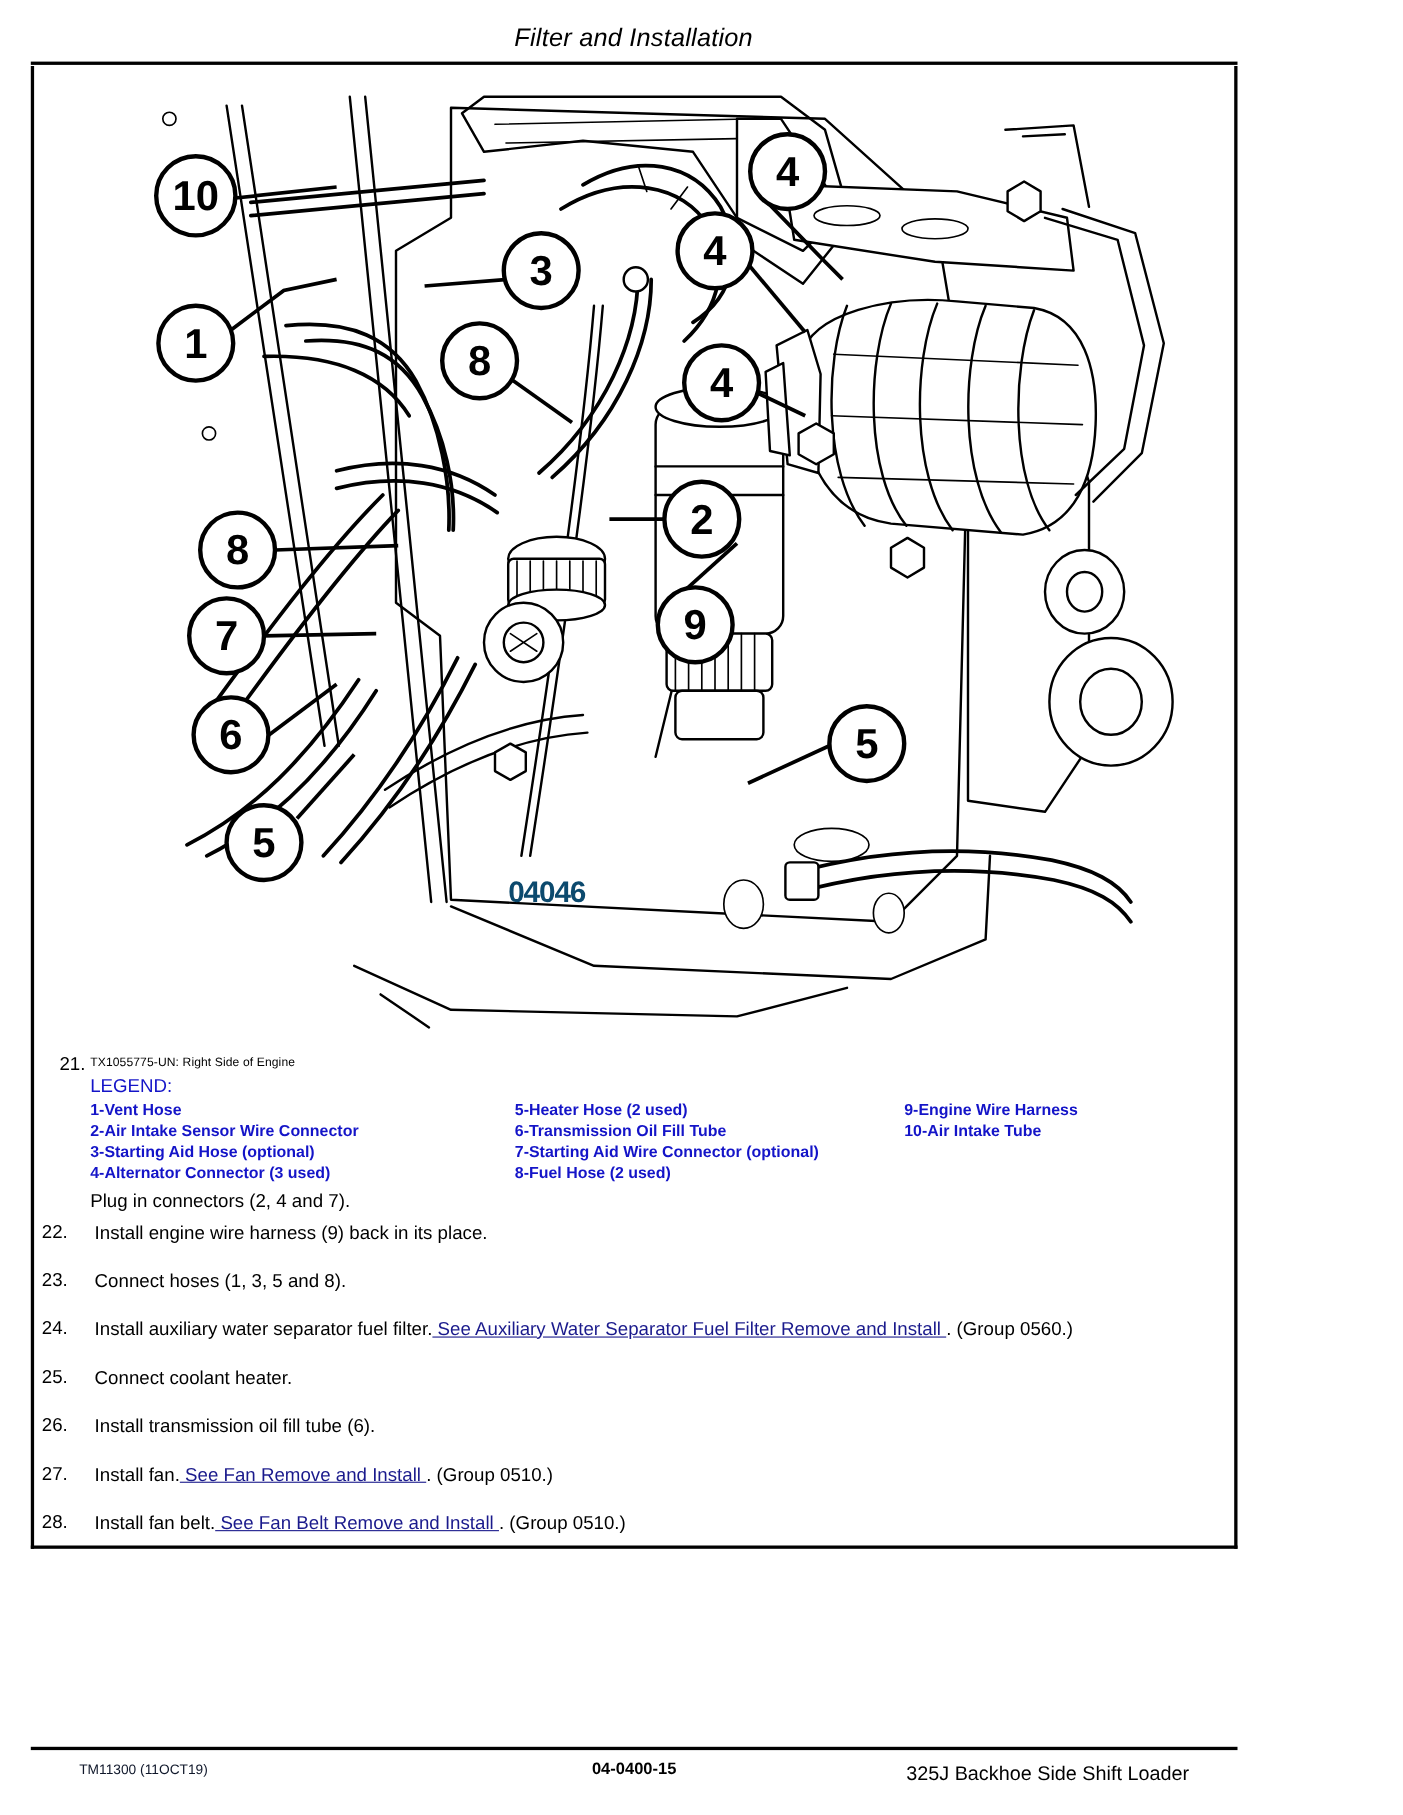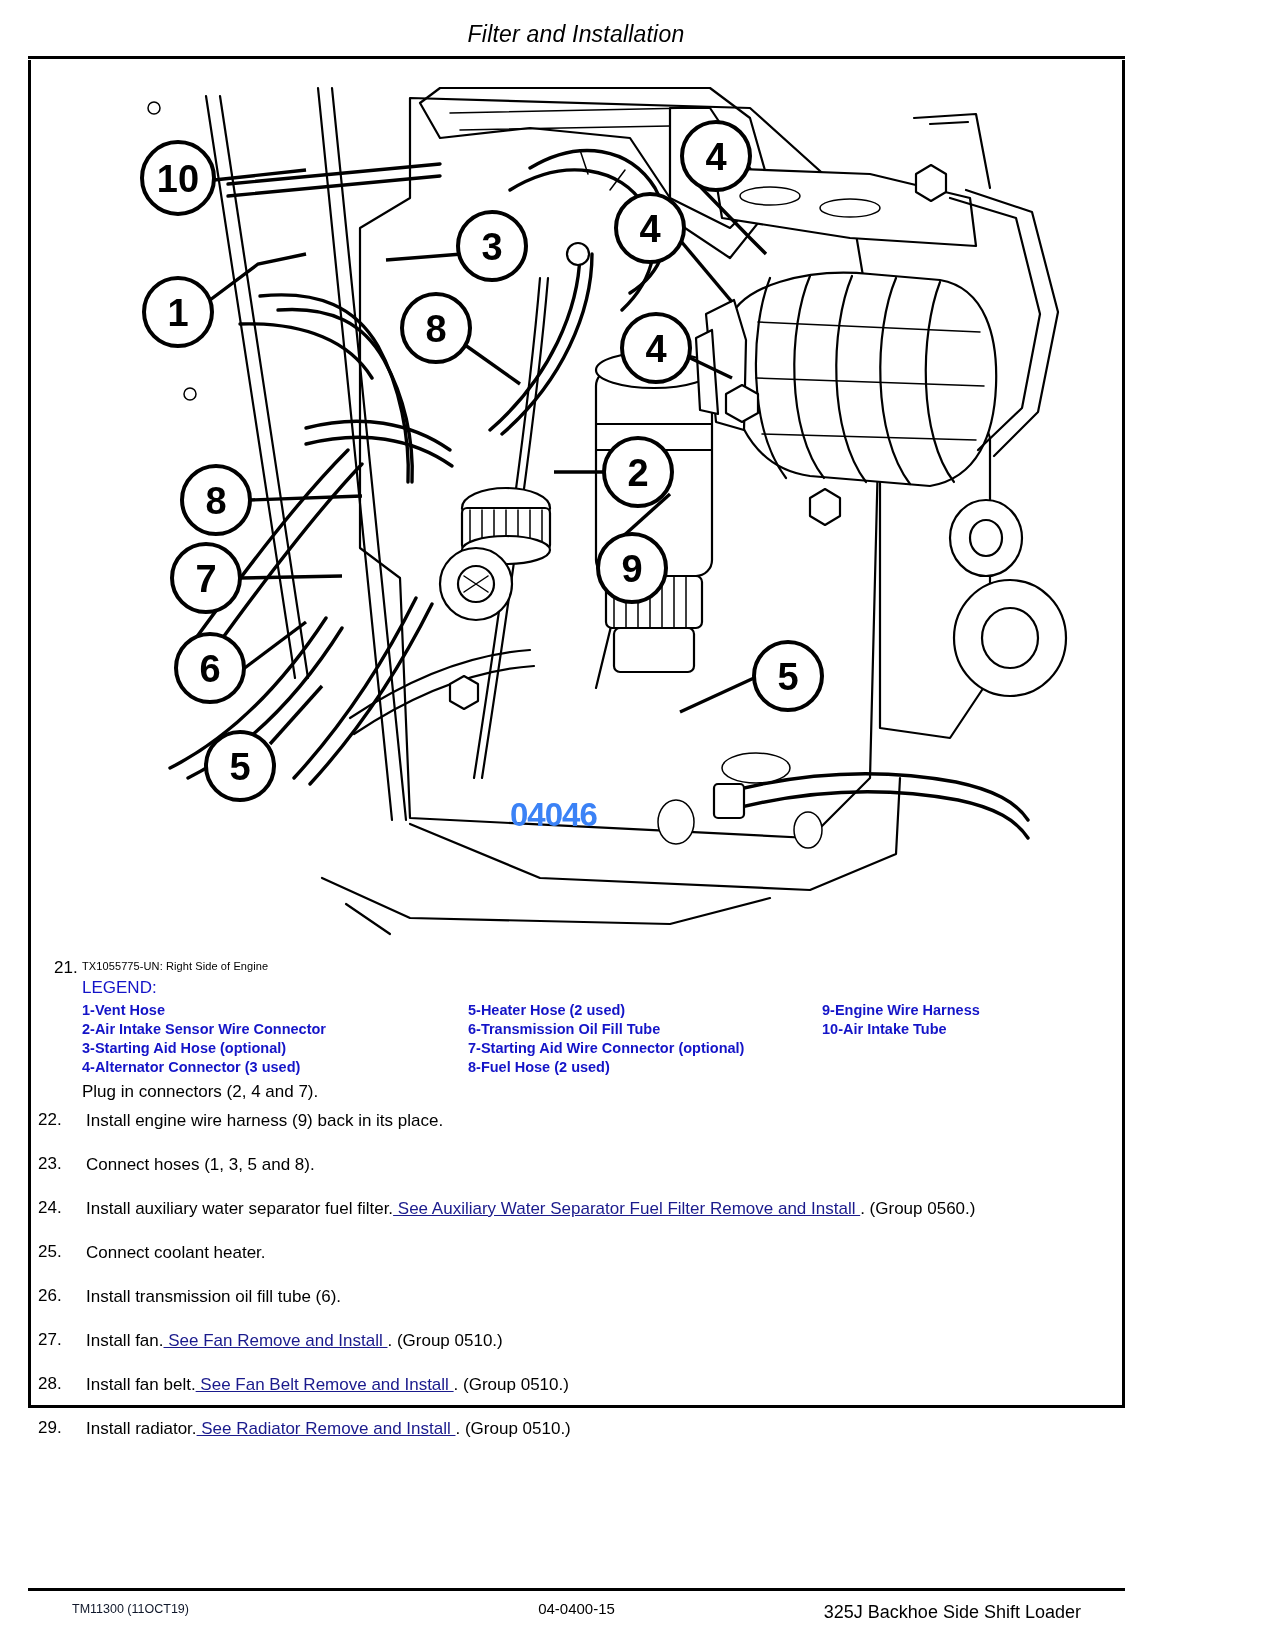--- a/index.html
+++ b/index.html
@@ -83,24 +83,23 @@
     display: block;
     width: 100%;
     height: 100%;
   }
   .fig-watermark {
     position: absolute;
     left: 352px;
     top: 718px;
     font-family: "Liberation Sans", sans-serif;
     font-weight: bold;
-    font-size: 33px;
-    color: #3b82f6;
+    font-size: 27px;
+    color: #0c4a6e;
     letter-spacing: -1px;
-    margin-left: 48px;
   }
 
   
   .caption-block {
     position: absolute;
     left: 38px;
     top: 958px;
     width: 1070px;
   }
   .caption-row {
@@ -214,21 +213,21 @@
     font-size: 12.5px;
     color: #0f172a;
   }
   .footer-center {
     position: absolute;
     left: 0;
     top: 2px;
     width: 1097px;
     text-align: center;
     font-size: 15px;
-    font-weight: normal;
+    font-weight: bold;
     color: #000;
   }
   .footer-right {
     position: absolute;
     right: 44px;
     top: 4px;
     font-size: 18px;
     color: #000;
   }
 
@@ -560,26 +559,20 @@
       </div>
     </div>
 
     <div class="step">
       <span class="step-index">28.</span>
       <div class="step-text">
         <span>Install fan belt.</span><a class="xref"> See Fan Belt Remove and Install </a><span>. (Group 0510.)</span>
       </div>
     </div>
 
-    <div class="step">
-      <span class="step-index">29.</span>
-      <div class="step-text">
-        <span>Install radiator.</span><a class="xref"> See Radiator Remove and Install </a><span>. (Group 0510.)</span>
-      </div>
-    </div>
 
   </div>
 
   <div class="footer-rule"></div>
   <div class="footer">
     <span class="footer-left">TM11300 (11OCT19)</span>
     <span class="footer-center">04-0400-15</span>
     <span class="footer-right">325J Backhoe Side Shift Loader</span>
   </div>
 

